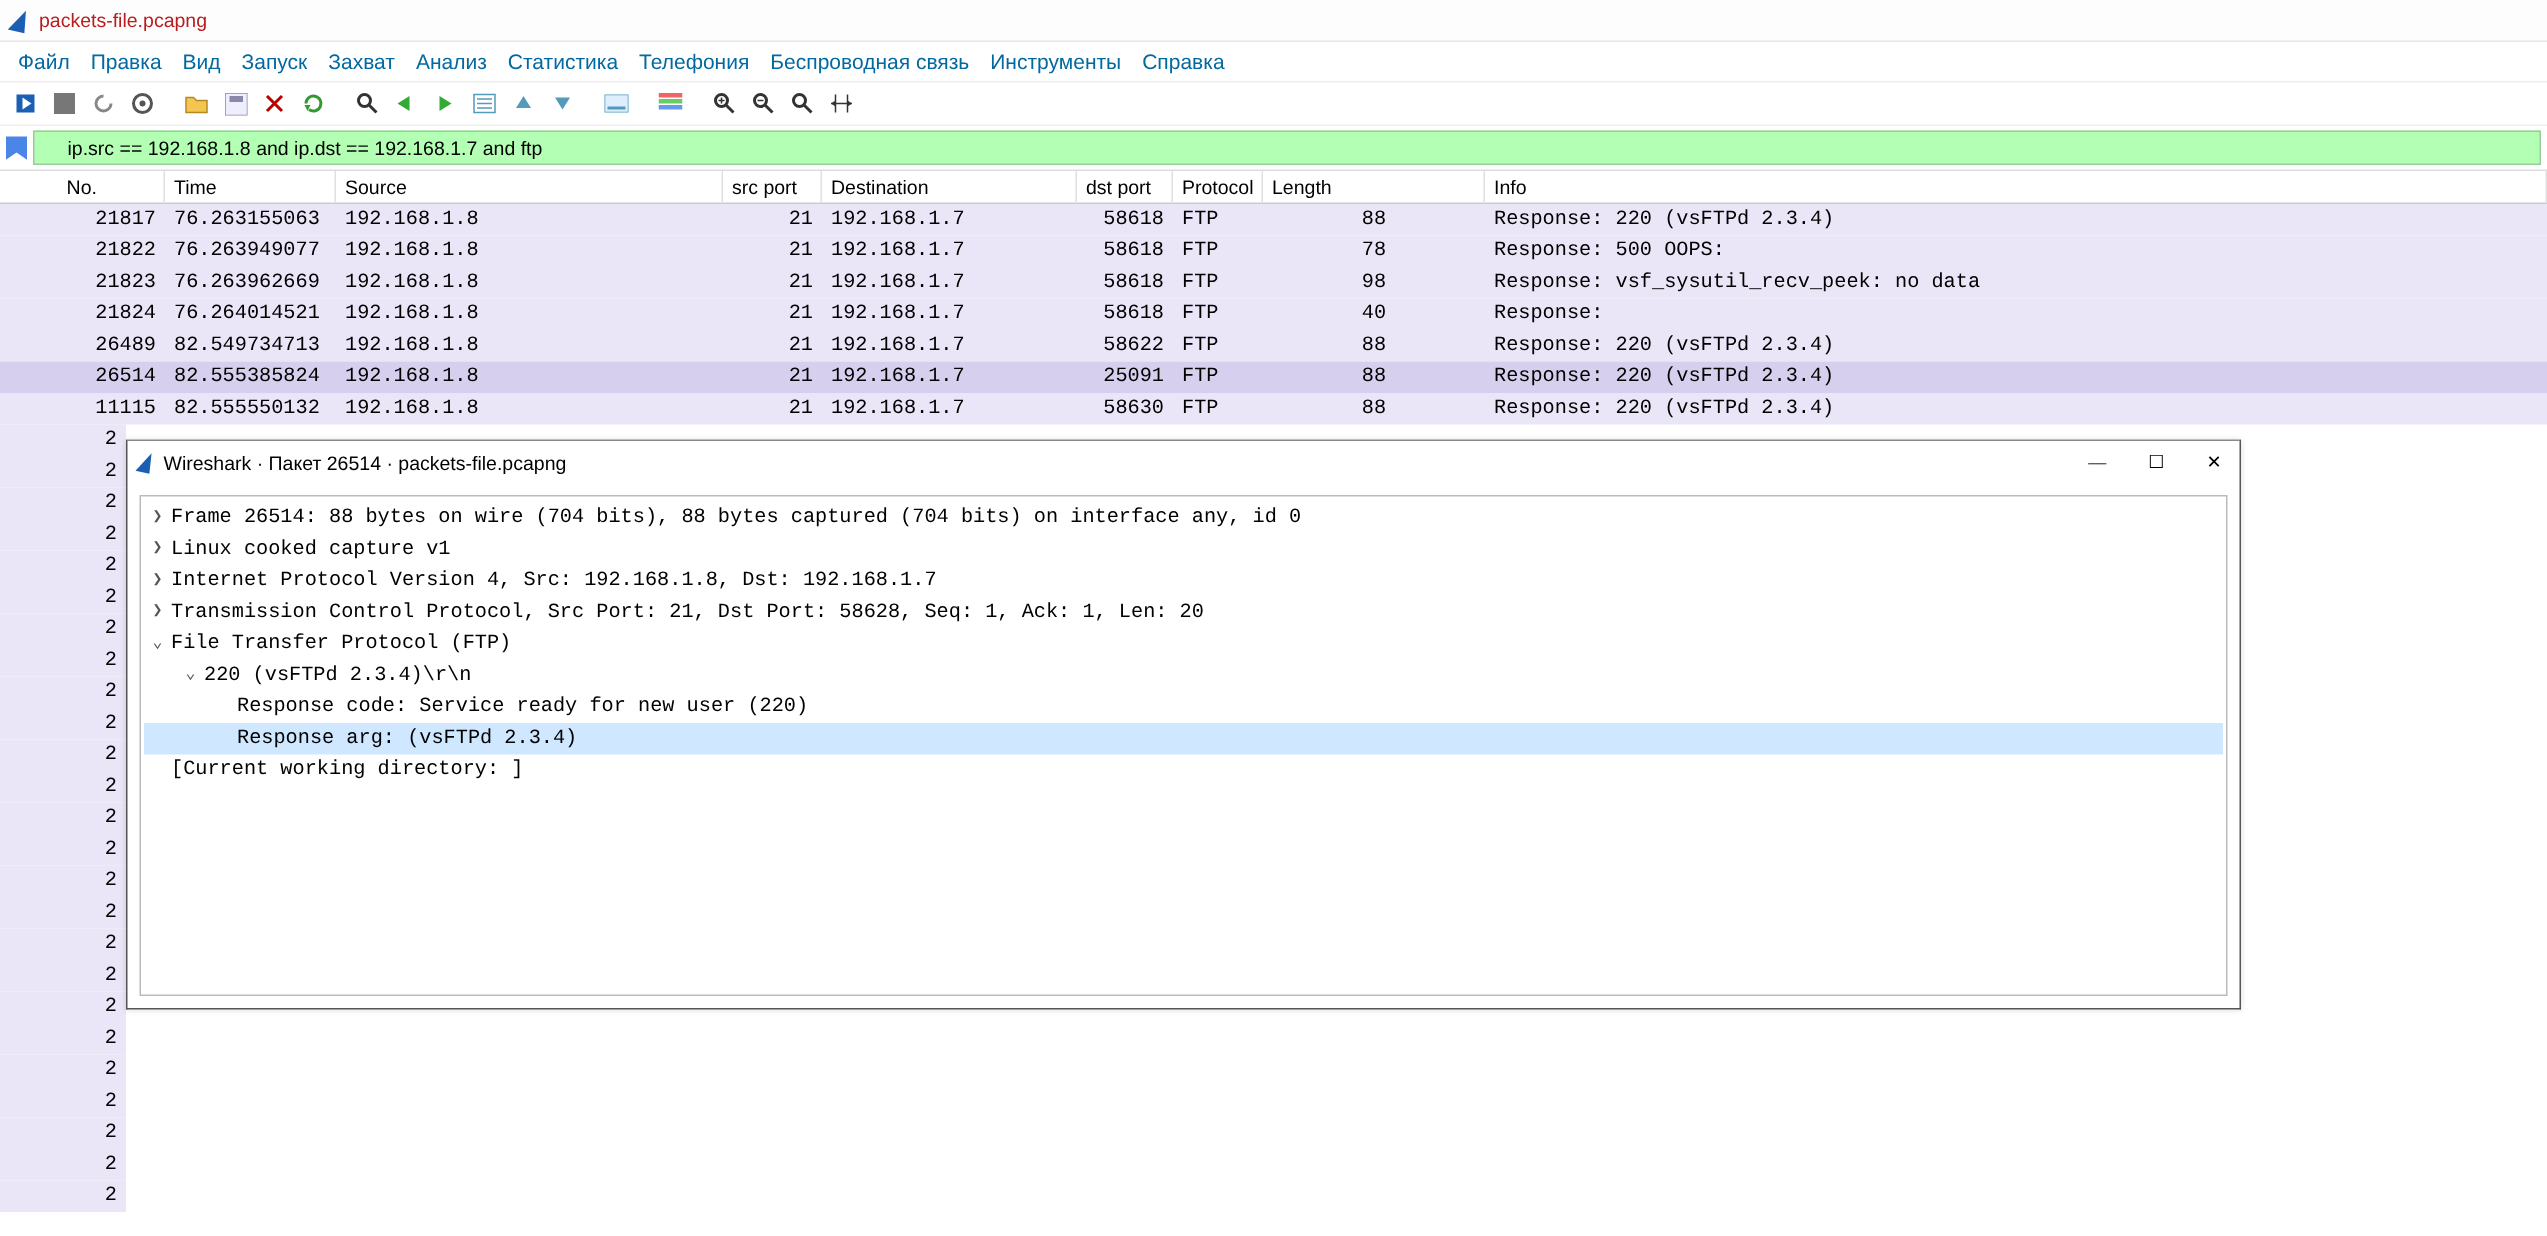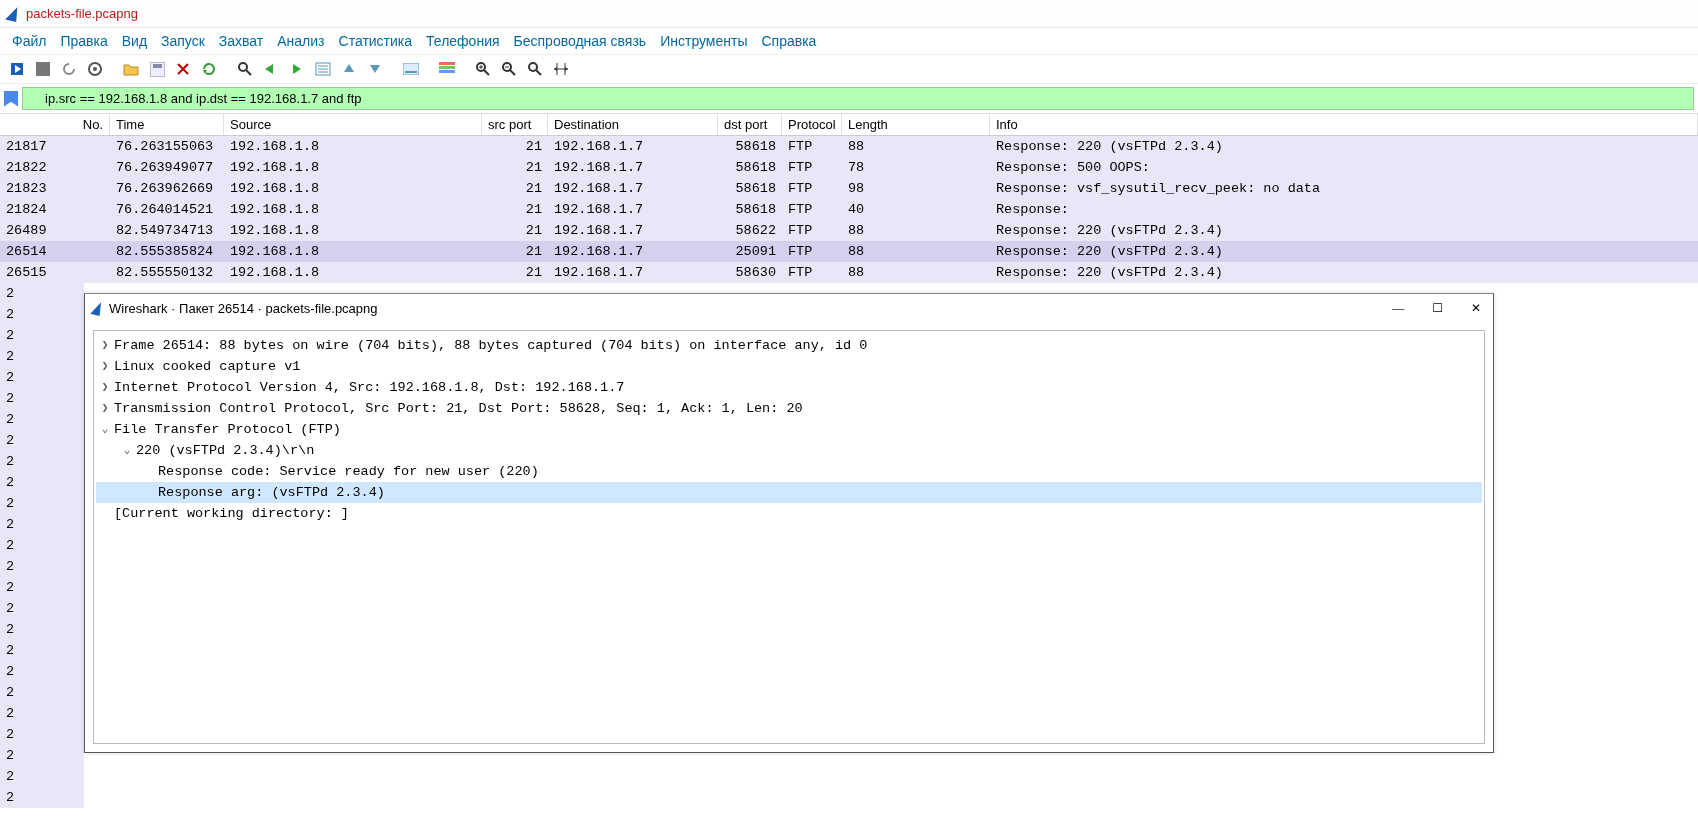--- a/index.html
+++ b/index.html
@@ -16,39 +16,39 @@
   .filterrow .bookmark { width:14px; height:16px; background:#4a86e8; clip-path: polygon(0 0,100% 0,100% 100%,50% 70%,0 100%); margin-right:4px;}
   .filterrow input { flex:1; background:#b3ffb3; border:1px solid #9c9; padding:3px 22px; font-size:13px; font-family: inherit; outline:none;}
   .grid-header { display:flex; background:#fff; border-bottom:1px solid #ccc; font-size:13px;}
   .grid-header .col { padding:3px 6px; border-right:1px solid #e0e0e0;}
   .grid-body { }
   .row { display:flex; font-family: Consolas, "Courier New", monospace; font-size:13.5px; height:21px; line-height:21px;}
   .row .col { padding: 0 6px; overflow:hidden; white-space:nowrap;}
   .row.even { background:#eae6f8;}
   .row.odd  { background:#eae6f8;}
   .row.sel  { background:#d6d0ee;}
-  .col-no { width:110px; }
+  .col-no { width:110px; text-align:right;}
   .col-time { width:114px;}
   .col-src { width:258px;}
   .col-srcp { width:66px; text-align:right;}
   .col-dst { width:170px;}
   .col-dstp { width:64px; text-align:right;}
   .col-proto { width:60px;}
-  .col-len { width:148px; text-align:left;}
+  .col-len { width:148px; text-align:center;}
   .col-info { flex:1; text-align:left;}
-  .grid-header .col-no { text-align:right;}
+  .grid-header .col-no { text-align:center;}
   .grid-header .col-srcp { text-align:left;}
   .grid-header .col-dstp { text-align:left;}
   .grid-header .col-len { text-align:left;}
 
   .partial-rows { position:relative;}
   .partial-rows .row { width: 84px; }
 
   
-  .pktwin { position:absolute; left:84px; top:293px; width:1410px; height:460px; background:#fff; border:1px solid #555; border-top:1px solid #888; box-shadow: 0 0 4px rgba(0,0,0,.15);}
+  .pktwin { position:absolute; left:84px; top:293px; width:1410px; height:380px; background:#fff; border:1px solid #555; border-top:1px solid #888; box-shadow: 0 0 4px rgba(0,0,0,.15);}
   .pktwin .tb2 { height:28px; display:flex; align-items:center; padding:0 8px; justify-content:space-between;}
   .pktwin .tb2 .left { display:flex; align-items:center; gap:6px;}
   .pktwin .tb2 .fin { width:0;height:0;border-left:5px solid transparent;border-right:5px solid transparent;border-bottom:13px solid #1a5fb4;transform:skewX(-15deg) rotate(12deg);}
   .pktwin .tb2 .controls { display:flex; gap:28px; padding-right:4px;}
   .pktwin .tb2 .controls span { font-family: "Segoe UI Symbol"; font-size:12px;}
   .pktwin .body { border:1px solid #bbb; margin:8px; height: calc(100% - 44px); padding:4px 2px; font-family: Consolas, "Courier New", monospace; font-size:13.5px; line-height:21px; overflow:hidden; background:#fff;}
   .tree-line { display:flex; align-items:center; height:21px; white-space:pre;}
   .tree-line .arrow { width:18px; text-align:center; color:#555; font-size:11px;}
   .tree-line.hl { background:#cfe8ff;}
 
@@ -284,21 +284,21 @@
       <div class="col col-time">82.555385824</div>
       <div class="col col-src">192.168.1.8</div>
       <div class="col col-srcp">21</div>
       <div class="col col-dst">192.168.1.7</div>
       <div class="col col-dstp">25091</div>
       <div class="col col-proto">FTP</div>
       <div class="col col-len">88</div>
       <div class="col col-info">Response: 220 (vsFTPd 2.3.4)</div>
     </div>
     <div class="row even">
-      <div class="col col-no">26515</div>
+      <div class="col col-no">11115</div>
       <div class="col col-time">82.555550132</div>
       <div class="col col-src">192.168.1.8</div>
       <div class="col col-srcp">21</div>
       <div class="col col-dst">192.168.1.7</div>
       <div class="col col-dstp">58630</div>
       <div class="col col-proto">FTP</div>
       <div class="col col-len">88</div>
       <div class="col col-info">Response: 220 (vsFTPd 2.3.4)</div>
     </div>
   </div>

